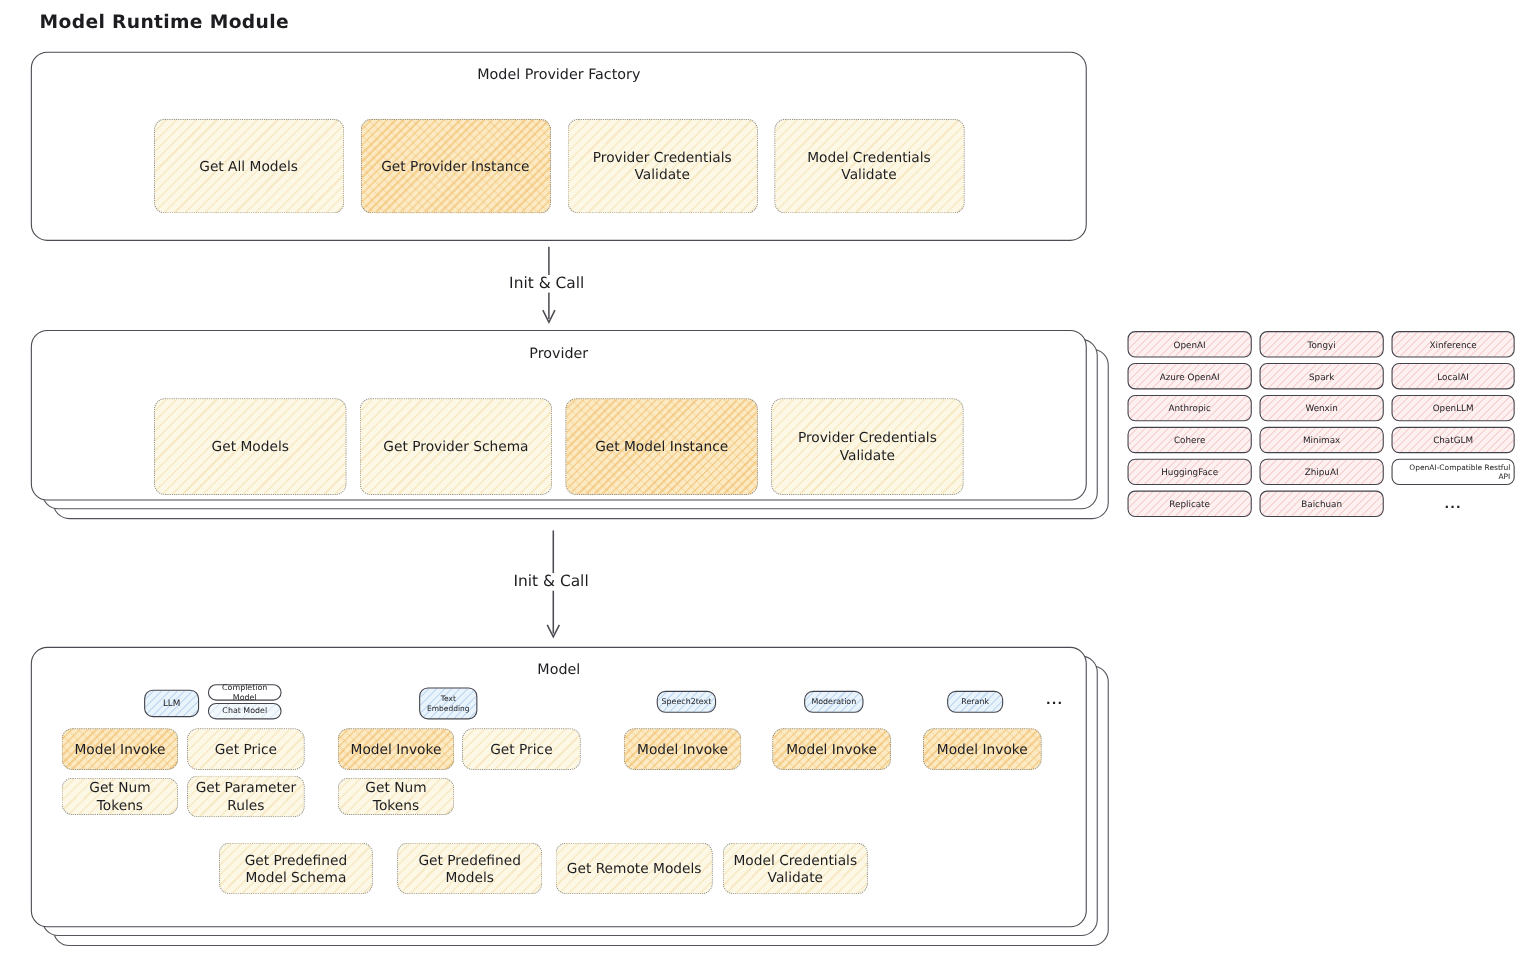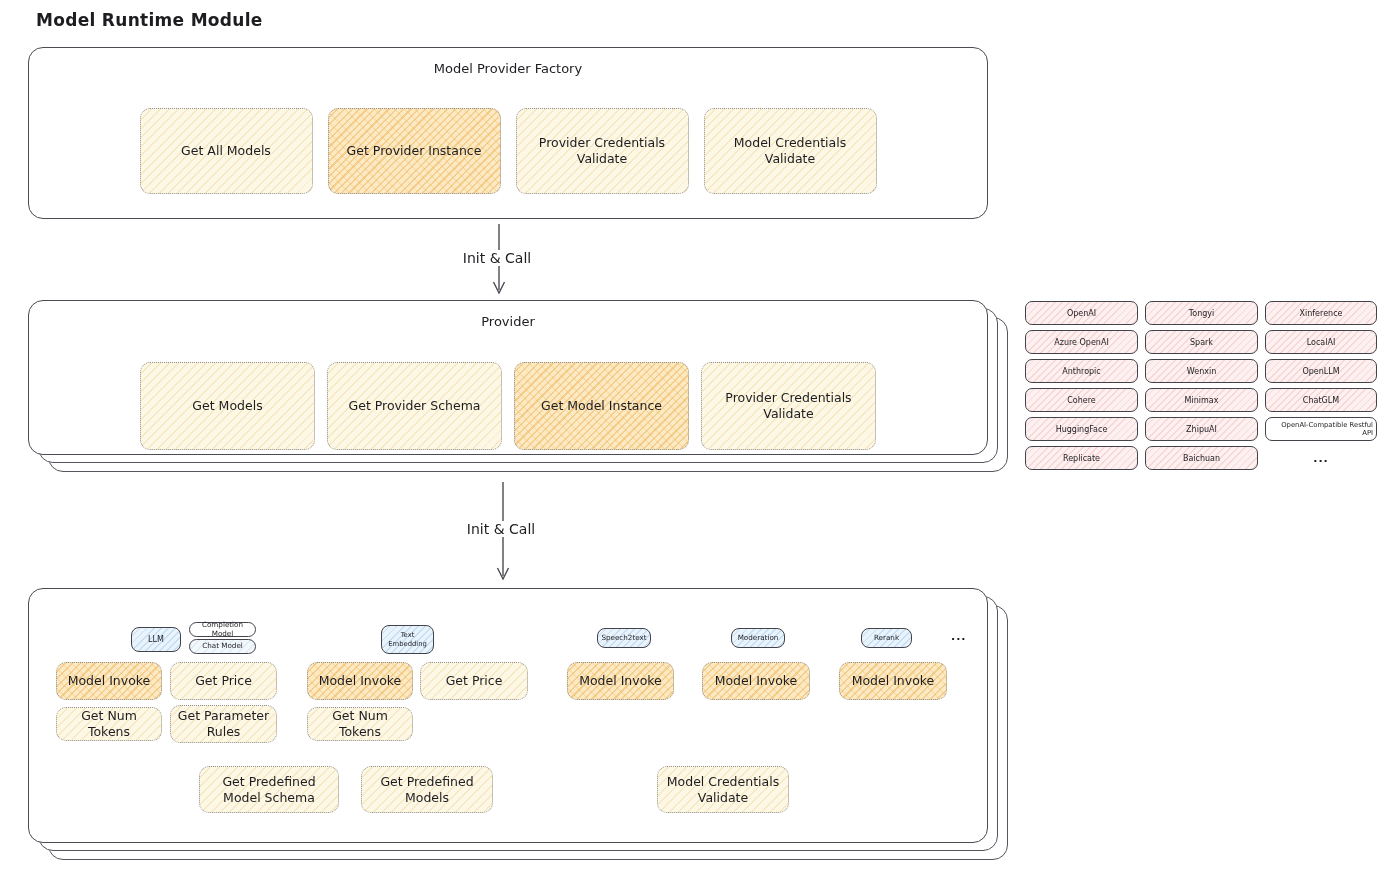--- a/index.html
+++ b/index.html
@@ -170,20 +170,21 @@
     <svg width="14" height="100" viewBox="0 0 14 100">
       <line x1="7" y1="0" x2="7" y2="94" stroke="#4b4b53" stroke-width="1.4"></line>
       <polyline points="1.5,86 7,97 12.5,86" fill="none" stroke="#4b4b53" stroke-width="1.4"></polyline>
     </svg>
   </div>
   <div class="arrow-label" style="left:501px; top:521px;">Init &amp; Call</div>
 
   <div class="stack-layer" style="left:48px; top:605px; width:960px; height:255px;"></div>
   <div class="stack-layer" style="left:38px; top:596px; width:960px; height:255px;"></div>
   <div class="panel" style="left:28px; top:588px; width:960px; height:255px;">
+    <div class="panel-title">Model</div>
 
     <div class="pill fill-blue" style="left:102px; top:38px; width:50px; height:25px; font-size:8px;">LLM</div>
     <div class="pill" style="left:160px; top:33px; width:67px; height:15px; background:#ffffff;">Completion Model</div>
     <div class="pill fill-blue-faint" style="left:160px; top:50px; width:67px; height:15px;">Chat Model</div>
     <div class="pill fill-blue" style="left:352px; top:36px; width:53px; height:29px; font-size:6.8px;">Text Embedding</div>
     <div class="pill fill-blue" style="left:568px; top:39px; width:54px; height:20px;">Speech2text</div>
     <div class="pill fill-blue" style="left:702px; top:39px; width:54px; height:20px;text-align:right;">Moderation</div>
     <div class="pill fill-blue" style="left:832px; top:39px; width:51px; height:20px;">Rerank</div>
     <div class="ellipsis-inline" style="left:922px; top:41px;">...</div>
 
@@ -194,16 +195,17 @@
     <div class="op-box fill-orange model-box" style="left:538px; top:73px; width:107px; height:38px;">Model Invoke</div>
     <div class="op-box fill-orange model-box" style="left:673px; top:73px; width:108px; height:38px;">Model Invoke</div>
     <div class="op-box fill-orange model-box" style="left:810px; top:73px; width:108px; height:38px;">Model Invoke</div>
 
     <div class="op-box fill-yellow model-box" style="left:27px; top:118px; width:106px; height:34px;">Get Num Tokens</div>
     <div class="op-box fill-yellow model-box" style="left:141px; top:116px; width:107px; height:38px;">Get Parameter Rules</div>
     <div class="op-box fill-yellow model-box" style="left:278px; top:118px; width:106px; height:34px;">Get Num Tokens</div>
 
     <div class="op-box fill-yellow model-box" style="left:170px; top:177px; width:140px; height:47px;">Get Predefined Model Schema</div>
     <div class="op-box fill-yellow model-box" style="left:332px; top:177px; width:132px; height:47px;">Get Predefined Models</div>
+    <div class="op-box fill-yellow model-box" style="left:476px; top:177px; width:143px; height:47px;">Get Remote Models</div>
     <div class="op-box fill-yellow model-box" style="left:628px; top:177px; width:132px; height:47px;">Model Credentials Validate</div>
   </div>
 
 </div>
 
 </body></html>

